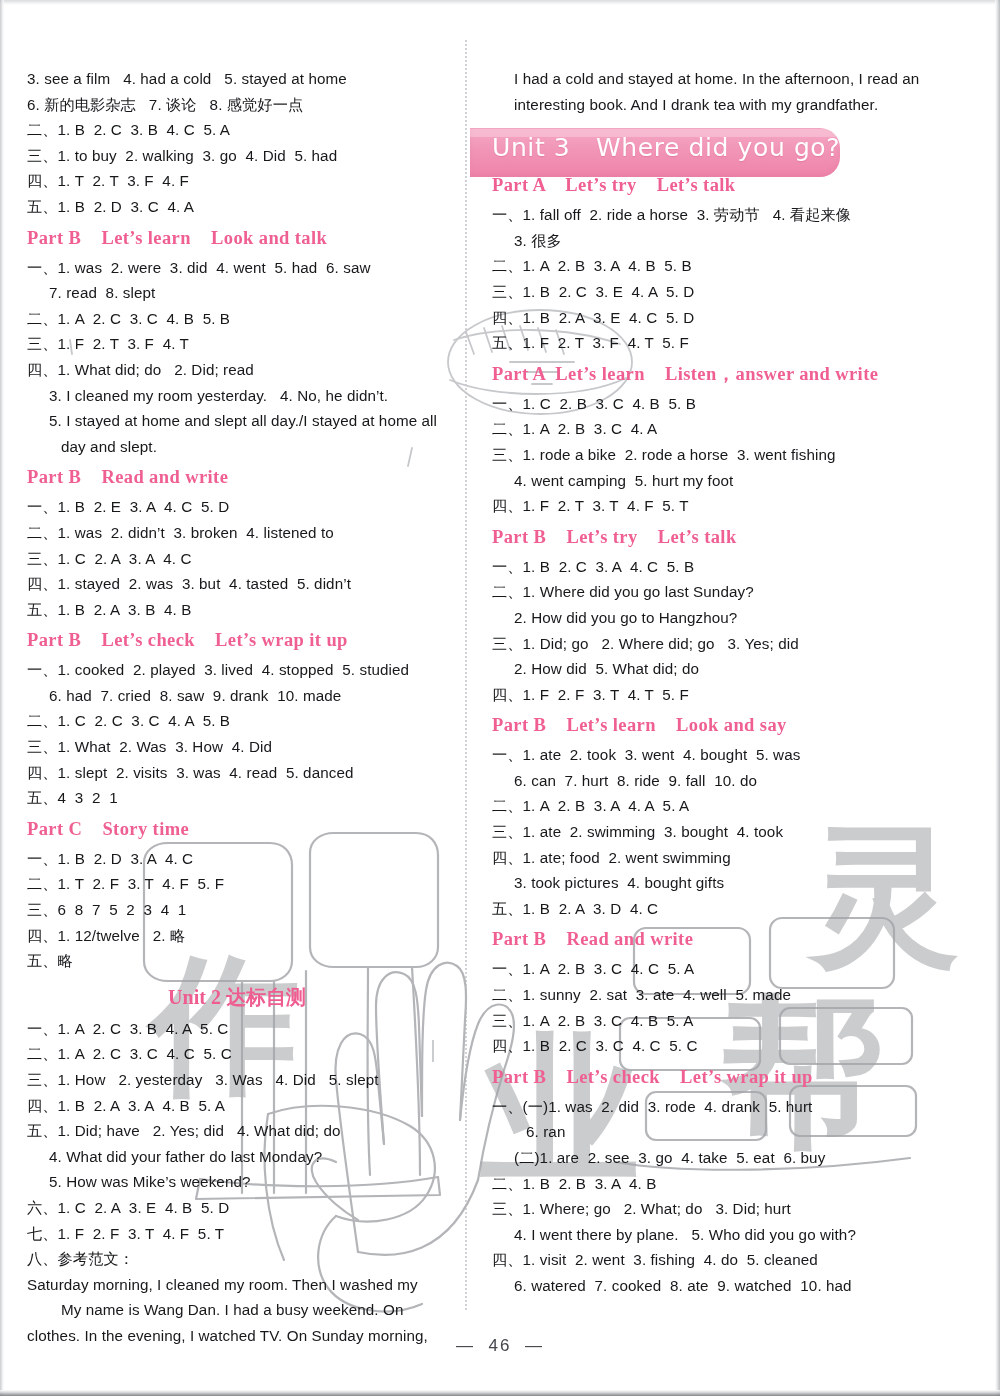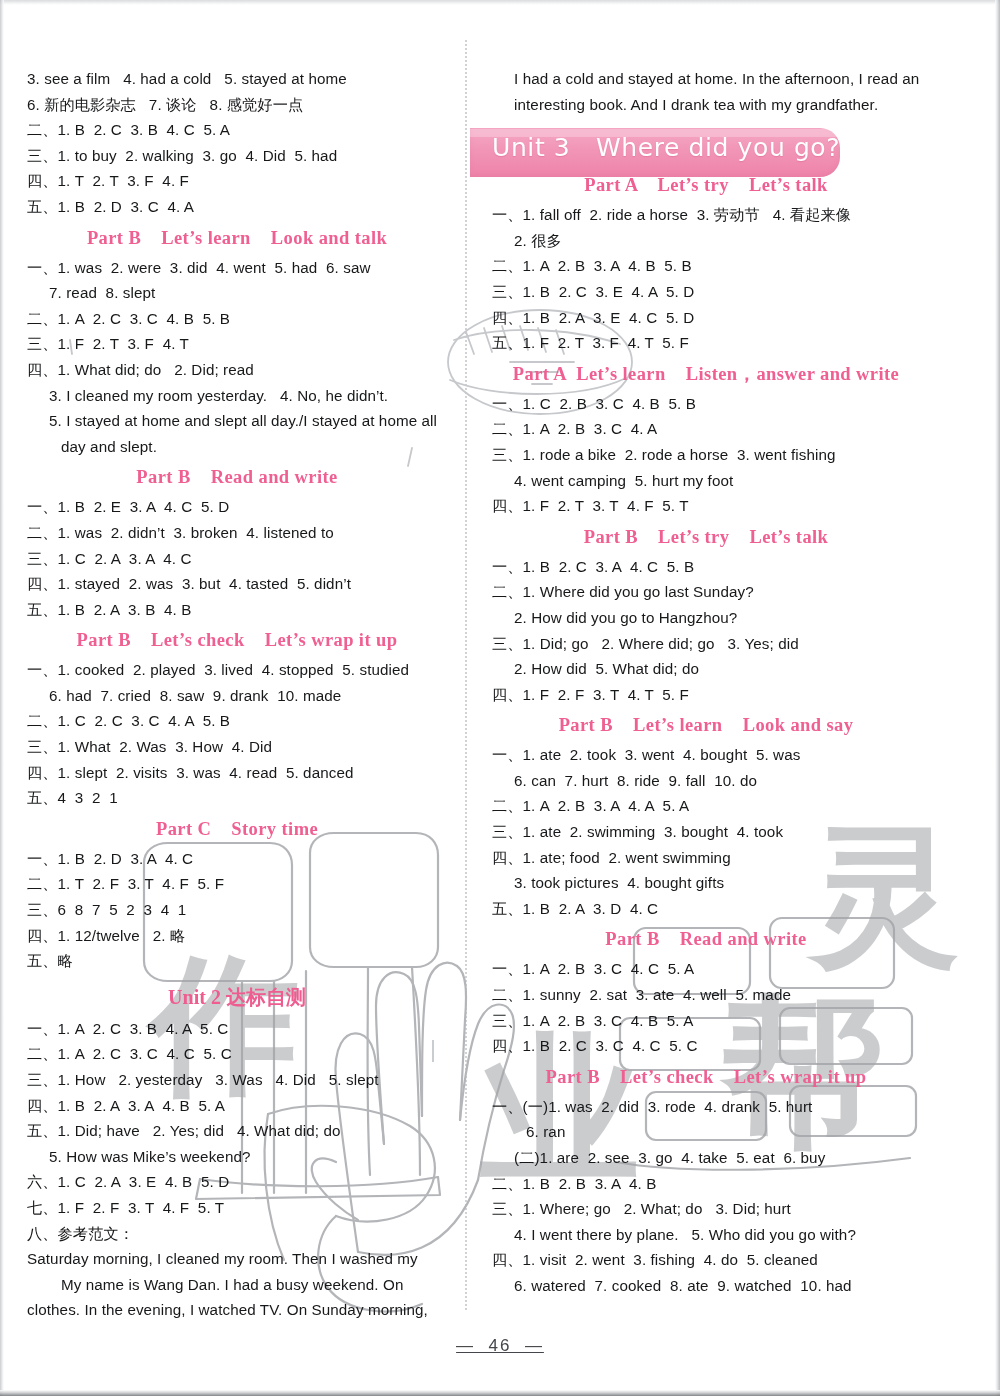--- a/index.html
+++ b/index.html
@@ -39,21 +39,21 @@
     white-space:pre;
     letter-spacing:.1px;
     color:#17181a;
   }
   .ln.indent{padding-left:22px;}
   .ln.indent2{padding-left:34px;}
 
   
   .part-head{
     display:block;
-    text-align:center;
+    text-align:left;
     font-family:"Liberation Serif", serif;
     font-weight:700;
     font-size:18.5px;
     line-height:30px;
     color:#ef5f92;
     letter-spacing:.4px;
     white-space:pre;
     margin:3px 0 2px 0;
   }
   .unit-head{
@@ -84,21 +84,21 @@
     letter-spacing:.6px;
     font-family:"DejaVu Sans", sans-serif;
     text-shadow:0 1px 1px rgba(214,100,140,.45);
   }
   .banner-hl{position:absolute;left:0;top:1px;width:370px;height:8px;border-top-right-radius:18px;background:rgba(255,255,255,.25);}
 
   
   .folio{
     position:absolute;left:0;right:0;bottom:40px;text-align:center;
     font-family:"Liberation Sans", sans-serif;
-    font-size:17px;color:#44464a;letter-spacing:2px;white-space:pre;text-decoration:underline;
+    font-size:17px;color:#44464a;letter-spacing:2px;white-space:pre;
   }
 
   
   .wm{position:absolute;pointer-events:none;}
   .wm svg{display:block;}
   .wm path,.wm rect,.wm ellipse,.wm line,.wm polyline,.wm polygon{
     fill:none;stroke:#b3b5b8;stroke-width:2.2;stroke-linejoin:round;stroke-linecap:round;
   }
   .wm-stamp path,.wm-stamp ellipse{stroke:#c6c8cb;stroke-width:1.8;}
   .wm-cn{position:absolute;pointer-events:none;color:rgba(160,162,166,.55);font-family:"DejaVu Sans",sans-serif;font-weight:700;}
@@ -217,36 +217,37 @@
       <div class="ln">二、1. T  2. F  3. T  4. F  5. F</div>
       <div class="ln">三、6  8  7  5  2  3  4  1</div>
       <div class="ln">四、1. 12/twelve   2. 略</div>
       <div class="ln">五、略</div>
       <div class="unit-head">Unit 2 达标自测</div>
       <div class="ln">一、1. A  2. C  3. B  4. A  5. C</div>
       <div class="ln">二、1. A  2. C  3. C  4. C  5. C</div>
       <div class="ln">三、1. How   2. yesterday   3. Was   4. Did   5. slept</div>
       <div class="ln">四、1. B  2. A  3. A  4. B  5. A</div>
       <div class="ln">五、1. Did; have   2. Yes; did   4. What did; do</div>
+      <div class="ln indent">4. What did your father do last Monday?</div>
       <div class="ln indent">5. How was Mike’s weekend?</div>
       <div class="ln">六、1. C  2. A  3. E  4. B  5. D</div>
       <div class="ln">七、1. F  2. F  3. T  4. F  5. T</div>
       <div class="ln">八、参考范文：</div>
       <div class="ln">Saturday morning, I cleaned my room. Then I washed my</div>
       <div class="ln indent2">My name is Wang Dan. I had a busy weekend. On</div>
       <div class="ln">clothes. In the evening, I watched TV. On Sunday morning,</div>
     </div>
 
   <div class="col col-right" id="right-col">
       <div class="ln indent">I had a cold and stayed at home. In the afternoon, I read an</div>
       <div class="ln indent">interesting book. And I drank tea with my grandfather.</div>
       <div style="height: 50px;"></div>
       <div class="part-head">Part A    Let’s try    Let’s talk</div>
       <div class="ln">一、1. fall off  2. ride a horse  3. 劳动节   4. 看起来像</div>
-      <div class="ln indent">2. 很多</div>
+      <div class="ln indent">3. 很多</div>
       <div class="ln">二、1. A  2. B  3. A  4. B  5. B</div>
       <div class="ln">三、1. B  2. C  3. E  4. A  5. D</div>
       <div class="ln">四、1. B  2. A  3. E  4. C  5. D</div>
       <div class="ln">五、1. F  2. T  3. F  4. T  5. F</div>
       <div class="part-head">Part A  Let’s learn    Listen，answer and write</div>
       <div class="ln">一、1. C  2. B  3. C  4. B  5. B</div>
       <div class="ln">二、1. A  2. B  3. C  4. A</div>
       <div class="ln">三、1. rode a bike  2. rode a horse  3. went fishing</div>
       <div class="ln indent">4. went camping  5. hurt my foot</div>
       <div class="ln">四、1. F  2. T  3. T  4. F  5. T</div>

